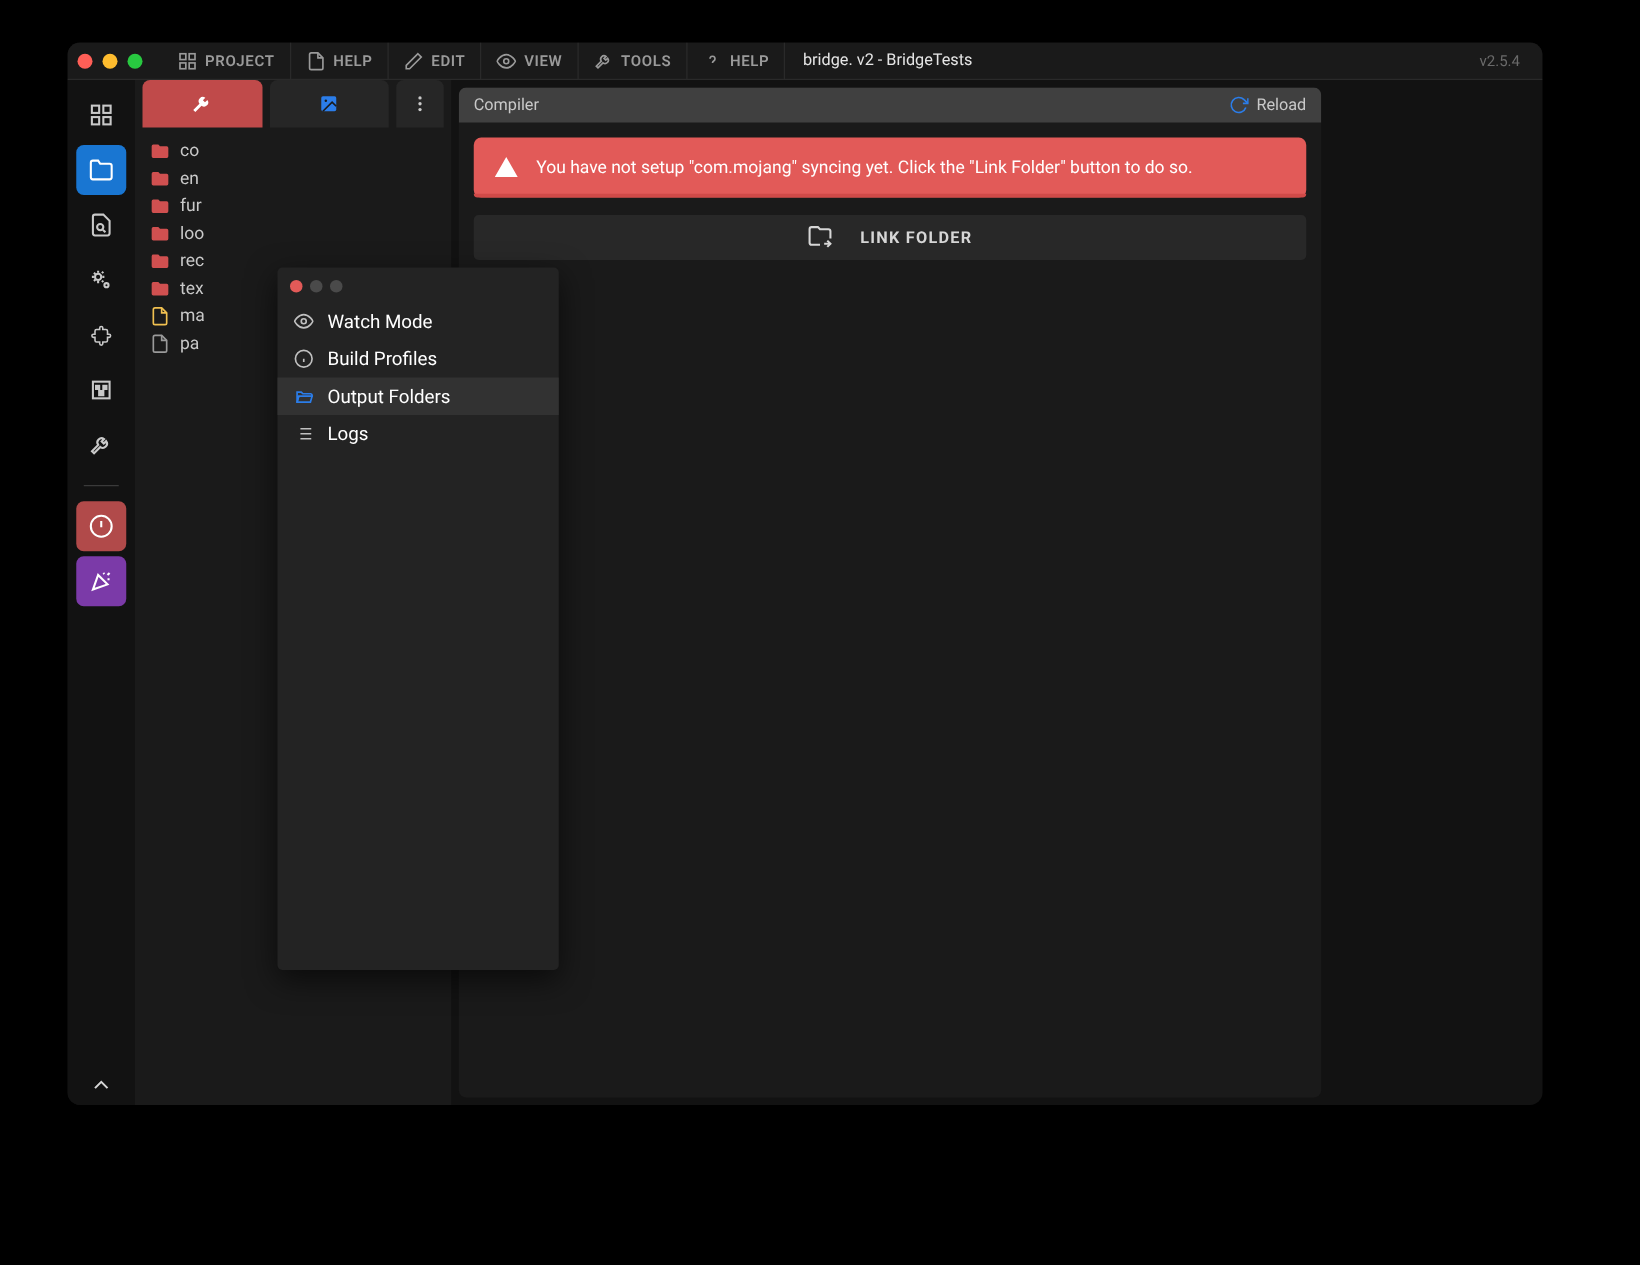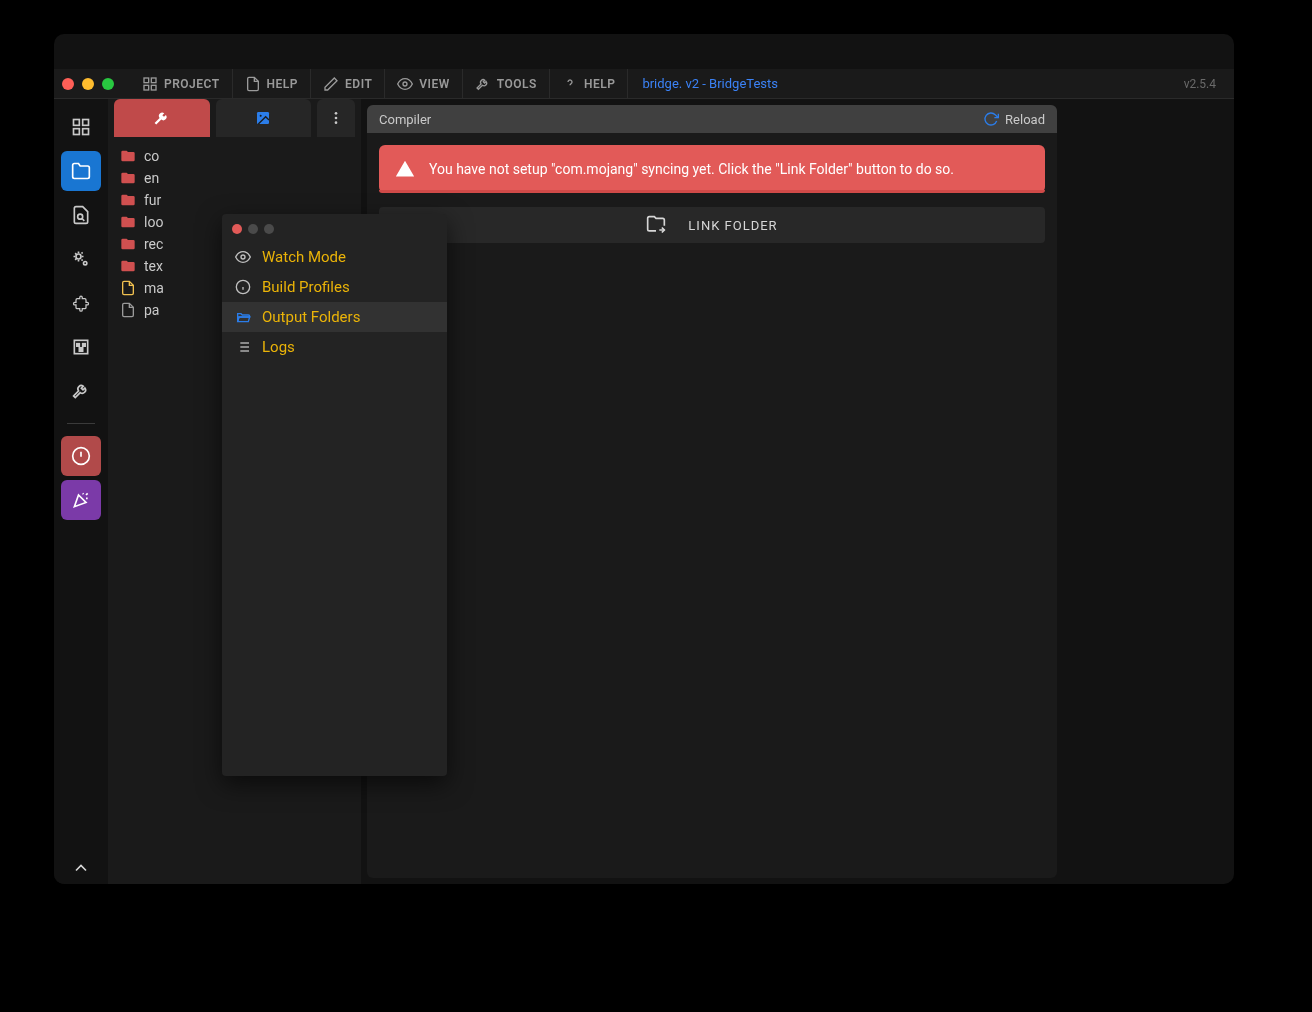--- a/index.html
+++ b/index.html
@@ -24,37 +24,36 @@
   display: flex;
   flex-direction: column;
 }
 .titlebar {
   height: 30px;
   background: #1a1a1a;
   display: flex;
   align-items: center;
   padding: 0 8px;
   border-bottom: 1px solid #2a2a2a;
-  margin-top: 35px;
 }
 .traffic-lights { display: flex; gap: 8px; margin-right: 16px; }
 .tl { width: 12px; height: 12px; border-radius: 50%; }
 .tl-close { background: #ff5f57; }
 .tl-min { background: #febc2e; }
 .tl-max { background: #28c840; }
 .menu { display: flex; align-items: center; }
 .menu-item {
   display: flex; align-items: center; gap: 6px;
   padding: 0 12px; height: 30px;
   color: #9a9a9a; font-size: 12px; font-weight: 600;
   border-right: 1px solid #2a2a2a;
   cursor: pointer;
   letter-spacing: 0.5px;
 }
-.window-title { padding: 0 14px; color: #3b82f6; font-size: 13px; }
+.window-title { padding: 0 14px; color: #e5e5e5; font-size: 13px; }
 .version { margin-left: auto; color: #6a6a6a; font-size: 12px; padding-right: 10px; }
 
 .body { flex: 1; display: flex; min-height: 0; }
 
 .activity-bar {
   width: 54px; background: #121212;
   display: flex; flex-direction: column; align-items: center;
   padding-top: 8px; gap: 4px;
 }
 .activity-btn {
@@ -131,40 +130,40 @@
   padding: 14px 16px; display: flex; align-items: center; gap: 14px;
   font-size: 14px; position: relative;
 }
 .alert::after {
   content: ""; position: absolute; left:0; right:0; bottom:0; height:3px;
   background: #d04a48; border-radius: 0 0 6px 6px;
 }
 .link-btn {
   height: 36px; background: #282828; border-radius: 4px;
   display: flex; align-items: center; justify-content: center; gap: 22px;
-  color: #d6d6d6; font-weight: 400; letter-spacing: 1px; font-size: 13px;
+  color: #d6d6d6; font-weight: 700; letter-spacing: 1px; font-size: 13px;
   cursor: pointer;
 }
 
 
 .popup {
   position: absolute;
   left: 168px; top: 180px;
   width: 225px; height: 562px;
   background: #232323; border-radius: 4px;
   box-shadow: 0 8px 24px rgba(0,0,0,0.6);
   z-index: 100;
   padding-top: 6px;
 }
 .popup-dots { display: flex; gap: 6px; padding: 4px 10px 8px; }
 .pd { width: 10px; height: 10px; border-radius: 50%; background: #4a4a4a; }
 .pd.on { background: #e25a58; }
 .popup-item {
   display: flex; align-items: center; gap: 10px;
-  padding: 6px 12px; color: #eab308; font-size: 15px;
+  padding: 6px 12px; color: #ffffff; font-size: 15px;
   cursor: pointer;
 }
 .popup-item.active { background: #323232; }
 .popup-item.active .pi-ico { color: #2b7de9; }
 .pi-ico { width: 18px; display: flex; justify-content:center; color:#c0c0c0; }
 
 svg { display: block; }
 .ico { width: 20px; height: 20px; }
 .ico-sm { width: 16px; height: 16px; }
 </style>

